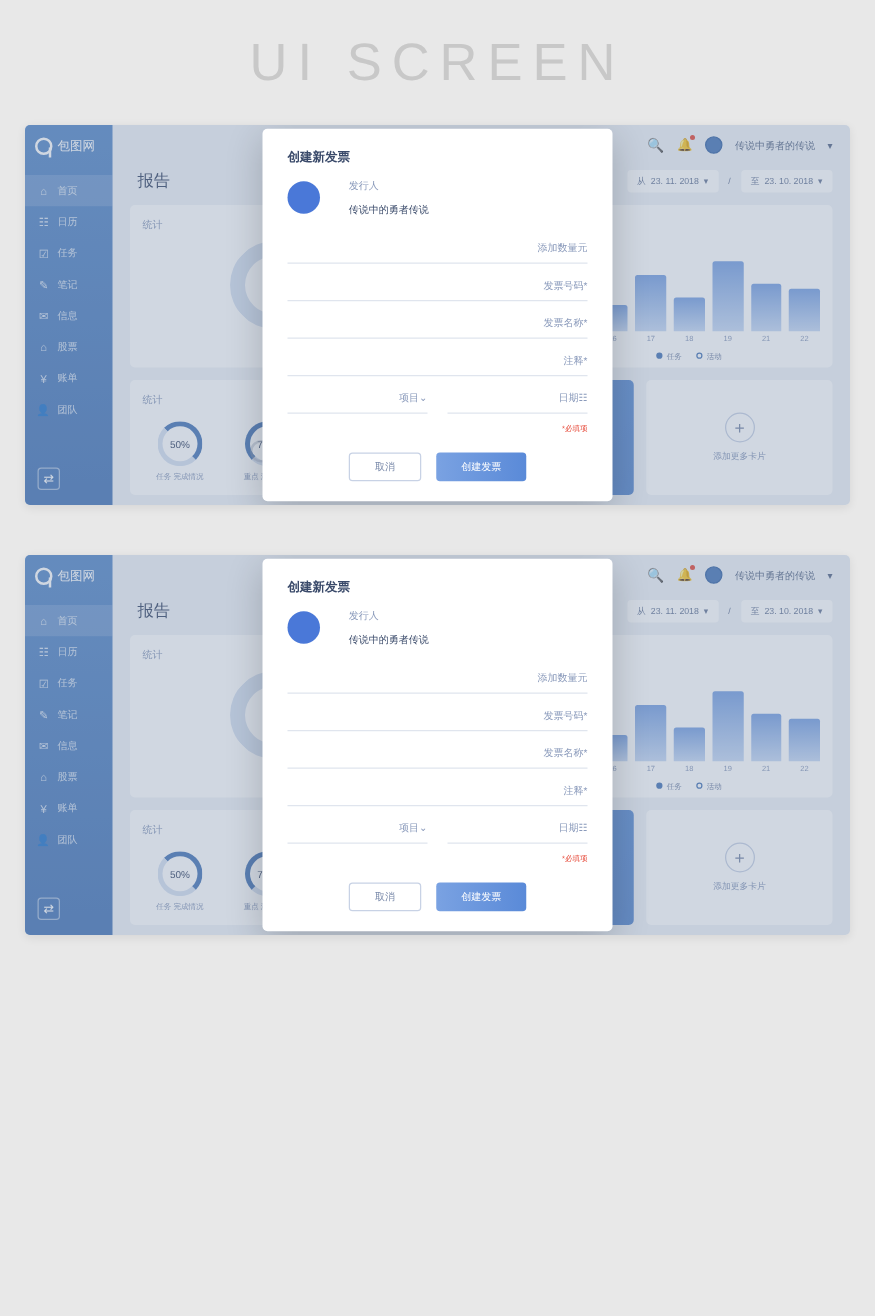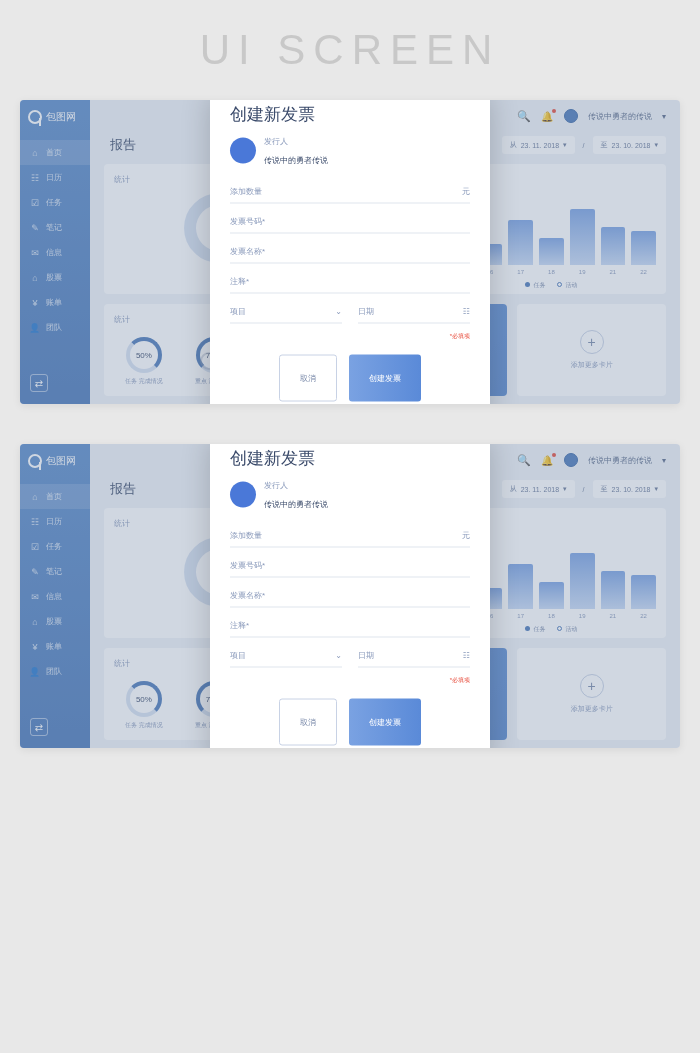--- a/index.html
+++ b/index.html
@@ -43,33 +43,33 @@
 .ring.r75{border-color:#4a78b8;border-bottom-color:#d8e2f2}
 .ring.r25{border-top-color:#4a78b8}
 .stat-label{font-size:6px;color:#8a9abb;margin-top:4px}
 .task-card{background:linear-gradient(135deg,#6a9ae0,#5a8ad0);color:#fff;border-radius:4px;padding:12px;flex:1.2}
 .task-num{font-size:18px;font-weight:300}
 .task-text{font-size:8px;opacity:0.9}
 .add-card{background:#fff;border-radius:4px;padding:12px;flex:1;display:flex;flex-direction:column;align-items:center;justify-content:center;gap:6px}
 .add-btn{width:24px;height:24px;border-radius:50%;border:1px solid #c8d2e5;display:flex;align-items:center;justify-content:center;color:#7a8aaa;font-size:14px}
 .add-text{font-size:7px;color:#8a9abb}
 .modal{position:absolute;left:50%;top:50%;transform:translate(-50%,-50%);width:280px;background:#fff;border-radius:4px;box-shadow:0 8px 30px rgba(0,0,0,0.2);z-index:10;padding:16px 20px}
-.modal-title{font-size:17px;color:#3a4a6a;font-weight:400;margin-bottom:10px}
-.issuer{display:flex;align-items:center;gap:8px;margin-bottom:14px}
+.modal-title{font-size:10px;color:#3a4a6a;font-weight:700;margin-bottom:10px}
+.issuer{display:flex;align-items:center;gap:23px;margin-bottom:14px}
 .issuer-avatar{width:26px;height:26px;border-radius:50%;background:#4a78d8}
 .issuer-info{font-size:8px;color:#8a9abb}
 .issuer-name{font-size:8px;color:#3a4a6a;margin-top:8px}
-.field{border-bottom:1px solid #e0e5ee;padding:6px 0;margin-bottom:6px;display:flex;justify-content:space-between;align-items:center}
+.field{border-bottom:1px solid #e0e5ee;padding:6px 0;margin-bottom:6px;display:flex;justify-content:flex-end;align-items:center}
 .field-label{font-size:8px;color:#8a9abb}
 .field-suffix{font-size:8px;color:#8a9abb}
 .field-row{display:flex;gap:16px}
 .field-row .field{flex:1}
 .required{text-align:right;font-size:6px;color:#e74c3c;margin-top:2px}
 .modal-actions{display:flex;justify-content:center;gap:12px;margin-top:14px}
-.btn{padding:17px 20px;font-size:8px;border-radius:3px;cursor:pointer;border:none}
+.btn{padding:5px 20px;font-size:8px;border-radius:3px;cursor:pointer;border:none}
 .btn-cancel{background:#fff;border:1px solid #c8d2e5;color:#7a8aaa}
 .btn-primary{background:linear-gradient(90deg,#7aa2e2,#5a8ad8);color:#fff}
 .watermark{position:absolute;font-size:20px;color:rgba(150,160,180,0.4);z-index:3;display:flex;align-items:center;gap:4px}
 .wm1{bottom:30px;left:180px}
 .wm-icon{width:18px;height:18px;border:2px solid currentColor;border-radius:50%;position:relative}
 .wm-icon::after{content:"";position:absolute;width:2px;height:10px;background:currentColor;right:-1px;top:8px}
 </style>
 </head>
 <body>
 

